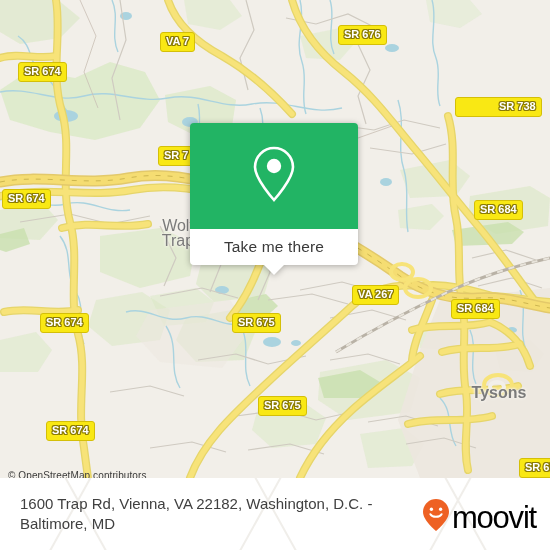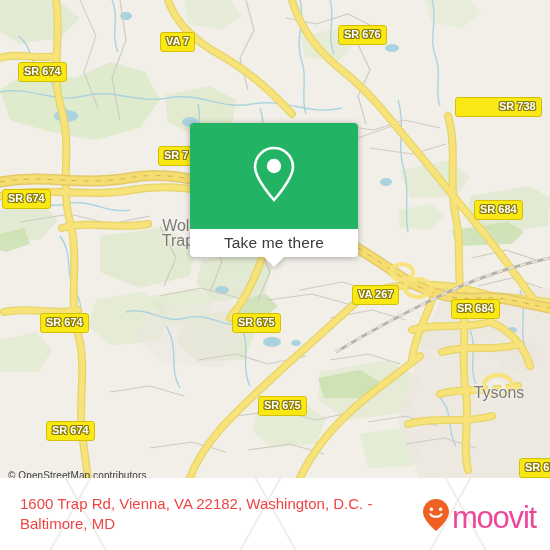--- a/index.html
+++ b/index.html
@@ -86,21 +86,21 @@
     background: #22b464;
     border-radius: 4px 4px 0 0;
     height: 106px;
     display: flex;
     align-items: center;
     justify-content: center;
   }
   #callout-body {
     background: #ffffff;
     border-radius: 0 0 4px 4px;
-    height: 28px;
+    height: 36px;
     display: flex;
     align-items: center;
     justify-content: center;
     position: relative;
   }
   #callout-label {
     font-size: 15.5px;
     color: #3a3a3a;
     letter-spacing: .15px;
   }
@@ -133,37 +133,37 @@
     left: 0; top: 0; right: 0; bottom: 0;
     pointer-events: none;
   }
   #footer-title {
     position: relative;
     z-index: 2;
     padding-left: 20px;
     padding-right: 6px;
     font-size: 15px;
     line-height: 20px;
-    color: #ef4444;
+    color: #404040;
     max-width: 392px;
   }
   #brand {
     position: absolute;
     right: 14px;
     top: 50%;
     margin-top: -15px;
     display: flex;
     align-items: center;
     z-index: 2;
   }
   #brand-word {
     font-size: 31px;
     line-height: 31px;
     letter-spacing: -1.2px;
-    color: #ec4899;
+    color: #000000;
     margin-left: 3px;
   }
 </style>
 </head>
 <body>
 
 <div id="app">
 
   <div id="map">
 
@@ -351,21 +351,21 @@
     <div class="shield" style="left:352px; top:285px;text-align:center;">VA 267</div>
     <div class="shield" style="left:451px; top:299px;">SR 684</div>
     <div class="shield" style="left:40px;  top:313px;">SR 674</div>
     <div class="shield" style="left:232px; top:313px;">SR 675</div>
     <div class="shield" style="left:258px; top:396px;">SR 675</div>
     <div class="shield" style="left:46px;  top:421px;">SR 674</div>
     <div class="shield" style="left:519px; top:458px;">SR 65</div>
 
     <div class="place big" style="left:152px; top:218px; width:52px;">Wolf
 Trap</div>
-    <div class="place big" style="left:468px; top:385px; width:62px;">Tysons</div>
+    <div class="place big" style="left:468px; top:385px; width:62px;font-weight:bold;">Tysons</div>
 
     <div class="attrib">© OpenStreetMap contributors</div>
 
     <div id="callout">
       <div id="callout-head">
         <span>
           <svg width="44" height="58" viewBox="0 0 44 58">
             <path d="M22 3 C11.5 3 3 11.5 3 22 C3 34 22 55 22 55 C22 55 41 34 41 22 C41 11.5 32.5 3 22 3 Z" fill="none" stroke="#ffffff" stroke-width="2.6"></path>
             <circle cx="22" cy="21" r="7.2" fill="#ffffff"></circle>
           </svg>

